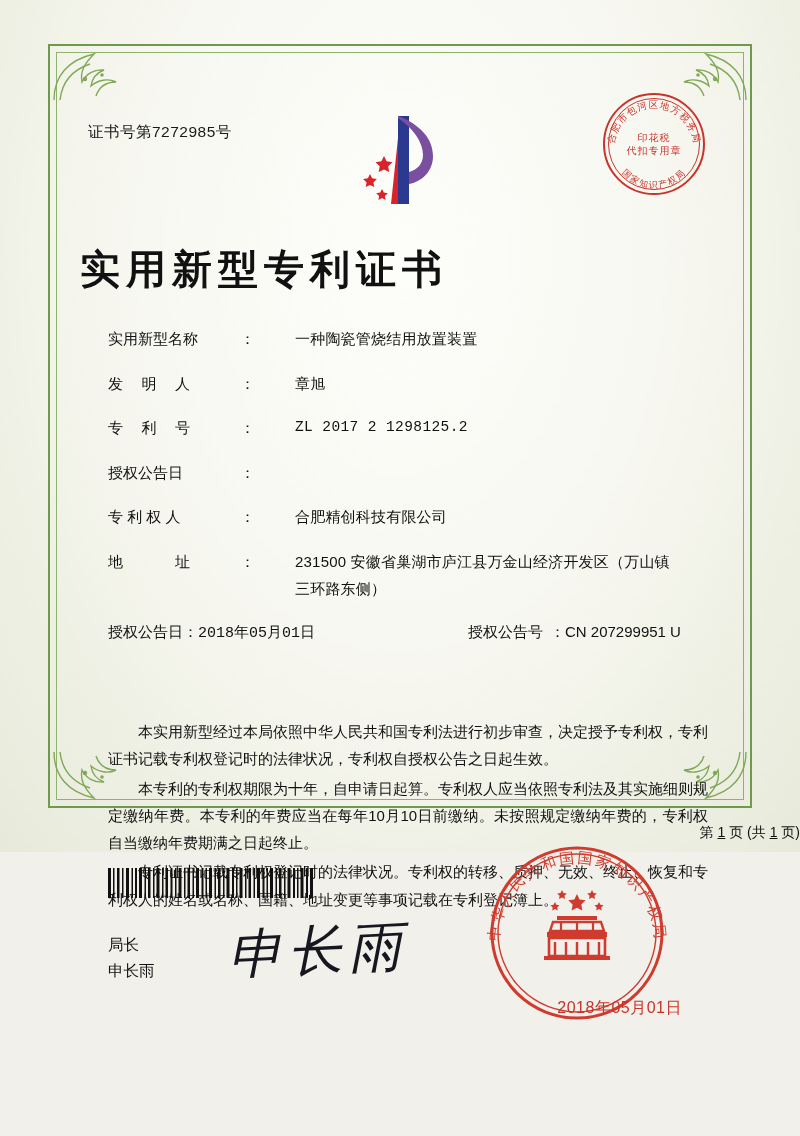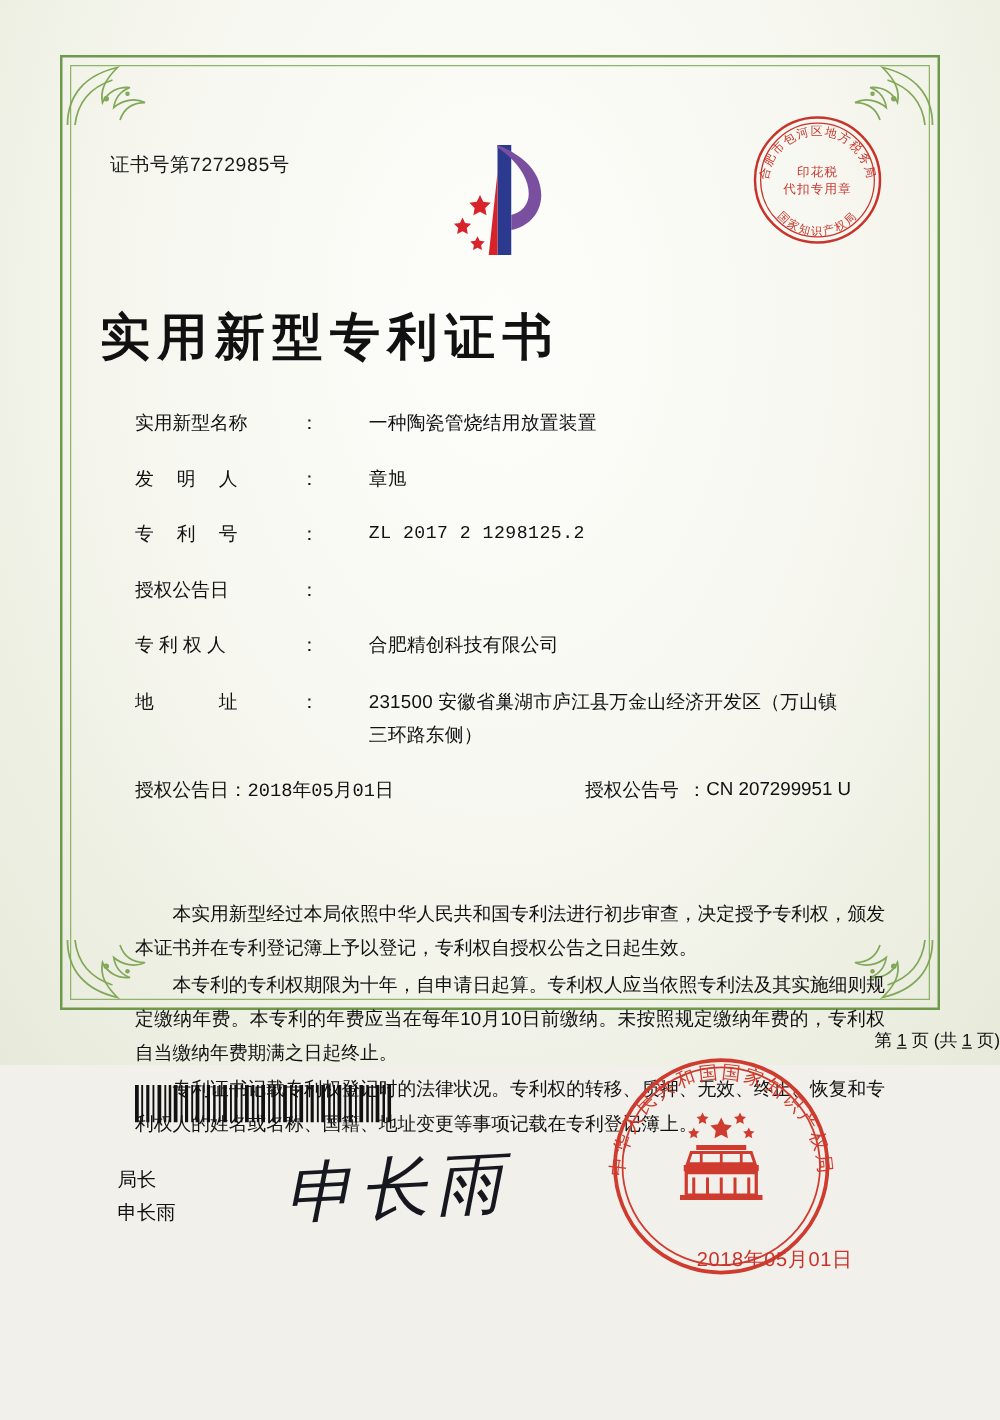--- a/index.html
+++ b/index.html
@@ -180,21 +180,21 @@
     position: absolute;
     left: 28px;
     top: 798px;
     width: 205px;
     height: 30px;
   }
   .barcode svg { width:100%; height:100%; display:block; }
 
   .sign-block {
     position: absolute;
-    left: 14px;
+    left: 28px;
     top: 862px;
     font-size: 15.5px;
     line-height: 1.7;
     color: #111;
     font-family: Liberation Sans, sans-serif;
   }
   .signature {
     position: absolute;
     left: 148px;
     top: 845px;
@@ -363,21 +363,21 @@
         <span class="right">
           <span class="label" style="flex:0 0 82px;">授权公告号</span>
           <span class="colon">：</span>
           <span class="value">CN 207299951 U</span>
         </span>
       </div>
 
     </div>
 
     <div class="paras">
-      <p>本实用新型经过本局依照中华人民共和国专利法进行初步审查，决定授予专利权，颁发本证书并在专利登记簿上予以登记，专利权自授权公告之日起生效。</p>
+      <p>本实用新型经过本局依照中华人民共和国专利法进行初步审查，决定授予专利权，专利证书记载专利权登记时的法律状况，专利权自授权公告之日起生效。</p>
       <p>本专利的专利权期限为十年，自申请日起算。专利权人应当依照专利法及其实施细则规定缴纳年费。本专利的年费应当在每年10月10日前缴纳。未按照规定缴纳年费的，专利权自当缴纳年费期满之日起终止。</p>
       <p>专利证书记载专利权登记时的法律状况。专利权的转移、质押、无效、终止、恢复和专利权人的姓名或名称、国籍、地址变更等事项记载在专利登记簿上。</p>
     </div>
 
     <div class="barcode">
       <svg viewBox="0 0 205 30" preserveAspectRatio="none">
         <g fill="#111">
           <rect x="0" y="0" width="3" height="30"></rect>
             <rect x="5" y="0" width="1.5" height="30"></rect>
           <rect x="9" y="0" width="2.5" height="30"></rect>

